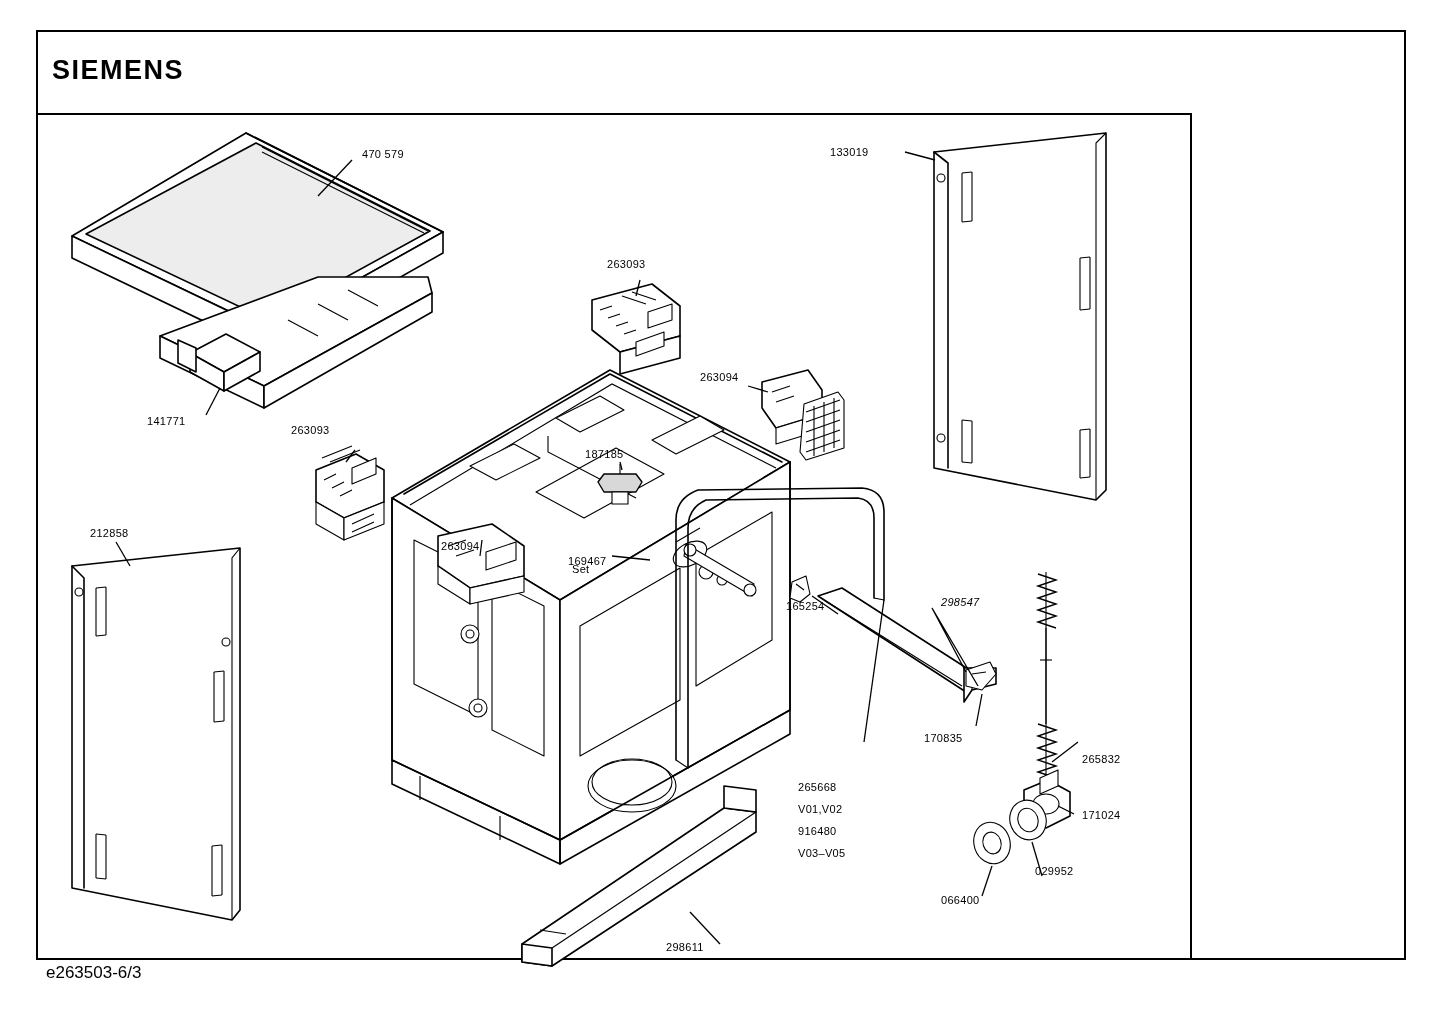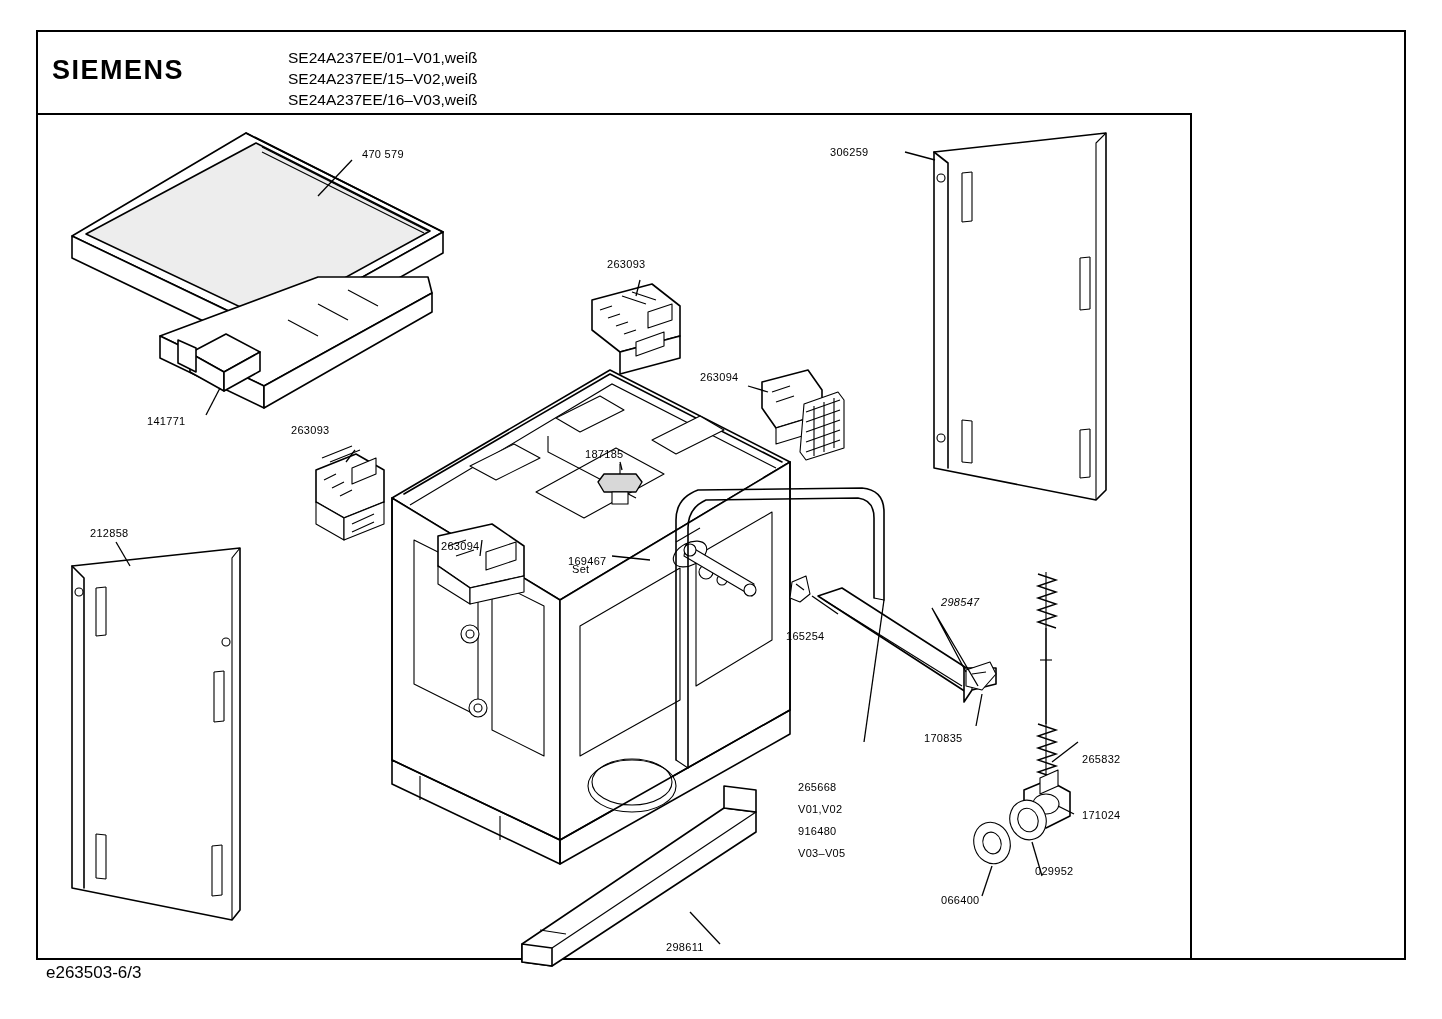--- a/index.html
+++ b/index.html
@@ -106,25 +106,20 @@
 <body>
 
 <div id="sheet">
 
   <div class="frame"></div>
   <div class="header-rule"></div>
   <div class="right-rule"></div>
 
   <div class="logo">SIEMENS</div>
 
-  <div class="model-col c1">
-    <div>SE24A237EE/01–V01,weiß</div>
-    <div>SE24A237EE/15–V02,weiß</div>
-    <div>SE24A237EE/16–V03,weiß</div>
-  </div>
 
 
 
   <div class="docid">e263503-6/3</div>
 
   <svg class="art" viewBox="0 0 1442 1019">
 
     <g>
       <path class="fillw" d="M246 133 L443 232 L268 330 L72 236 Z"></path>
       <path class="ln" d="M246 133 L443 232"></path>
@@ -346,31 +341,31 @@
       <path d="M1078 742 L1052 762"></path>
       <path d="M1074 814 L1058 806"></path>
       <path d="M1042 876 L1032 842"></path>
       <path d="M982 896 L992 866"></path>
       <path d="M720 944 L690 912"></path>
       <path d="M864 742 L884 600"></path>
     </g>
   </svg>
 
   <div class="lbl" style="left:362px; top:145px;">470 579</div>
-  <div class="lbl" style="left:830px; top:143px;">306259</div>
+  <div class="lbl" style="left:830px; top:143px;">133019</div>
   <div class="lbl" style="left:607px; top:255px;">263093</div>
   <div class="lbl" style="left:700px; top:368px;">263094</div>
   <div class="lbl" style="left:147px; top:412px;">141771</div>
   <div class="lbl" style="left:291px; top:421px;">263093</div>
   <div class="lbl" style="left:585px; top:445px;">187185</div>
   <div class="lbl" style="left:441px; top:537px;">263094</div>
   <div class="lbl" style="left:568px; top:542px;margin-top:10px;">169467</div>
   <div class="lbl" style="left:572px; top:560px;">Set</div>
   <div class="lbl" style="left:90px;  top:524px;">212858</div>
-  <div class="lbl" style="left:786px; top:627px;">165254</div>
+  <div class="lbl" style="left:786px; top:597px;">165254</div>
   <div class="lbl" style="left:941px; top:593px;font-style:italic;">298547</div>
   <div class="lbl" style="left:924px; top:729px;">170835</div>
   <div class="lbl" style="left:1082px;top:750px;">265832</div>
   <div class="lbl" style="left:1082px;top:806px;">171024</div>
   <div class="lbl" style="left:1035px;top:862px;">029952</div>
   <div class="lbl" style="left:941px; top:891px;">066400</div>
   <div class="lbl" style="left:666px; top:938px;">298611</div>
 
   <div class="lbl" style="left:798px; top:776px; line-height:22px;">
     <div>265668</div>

